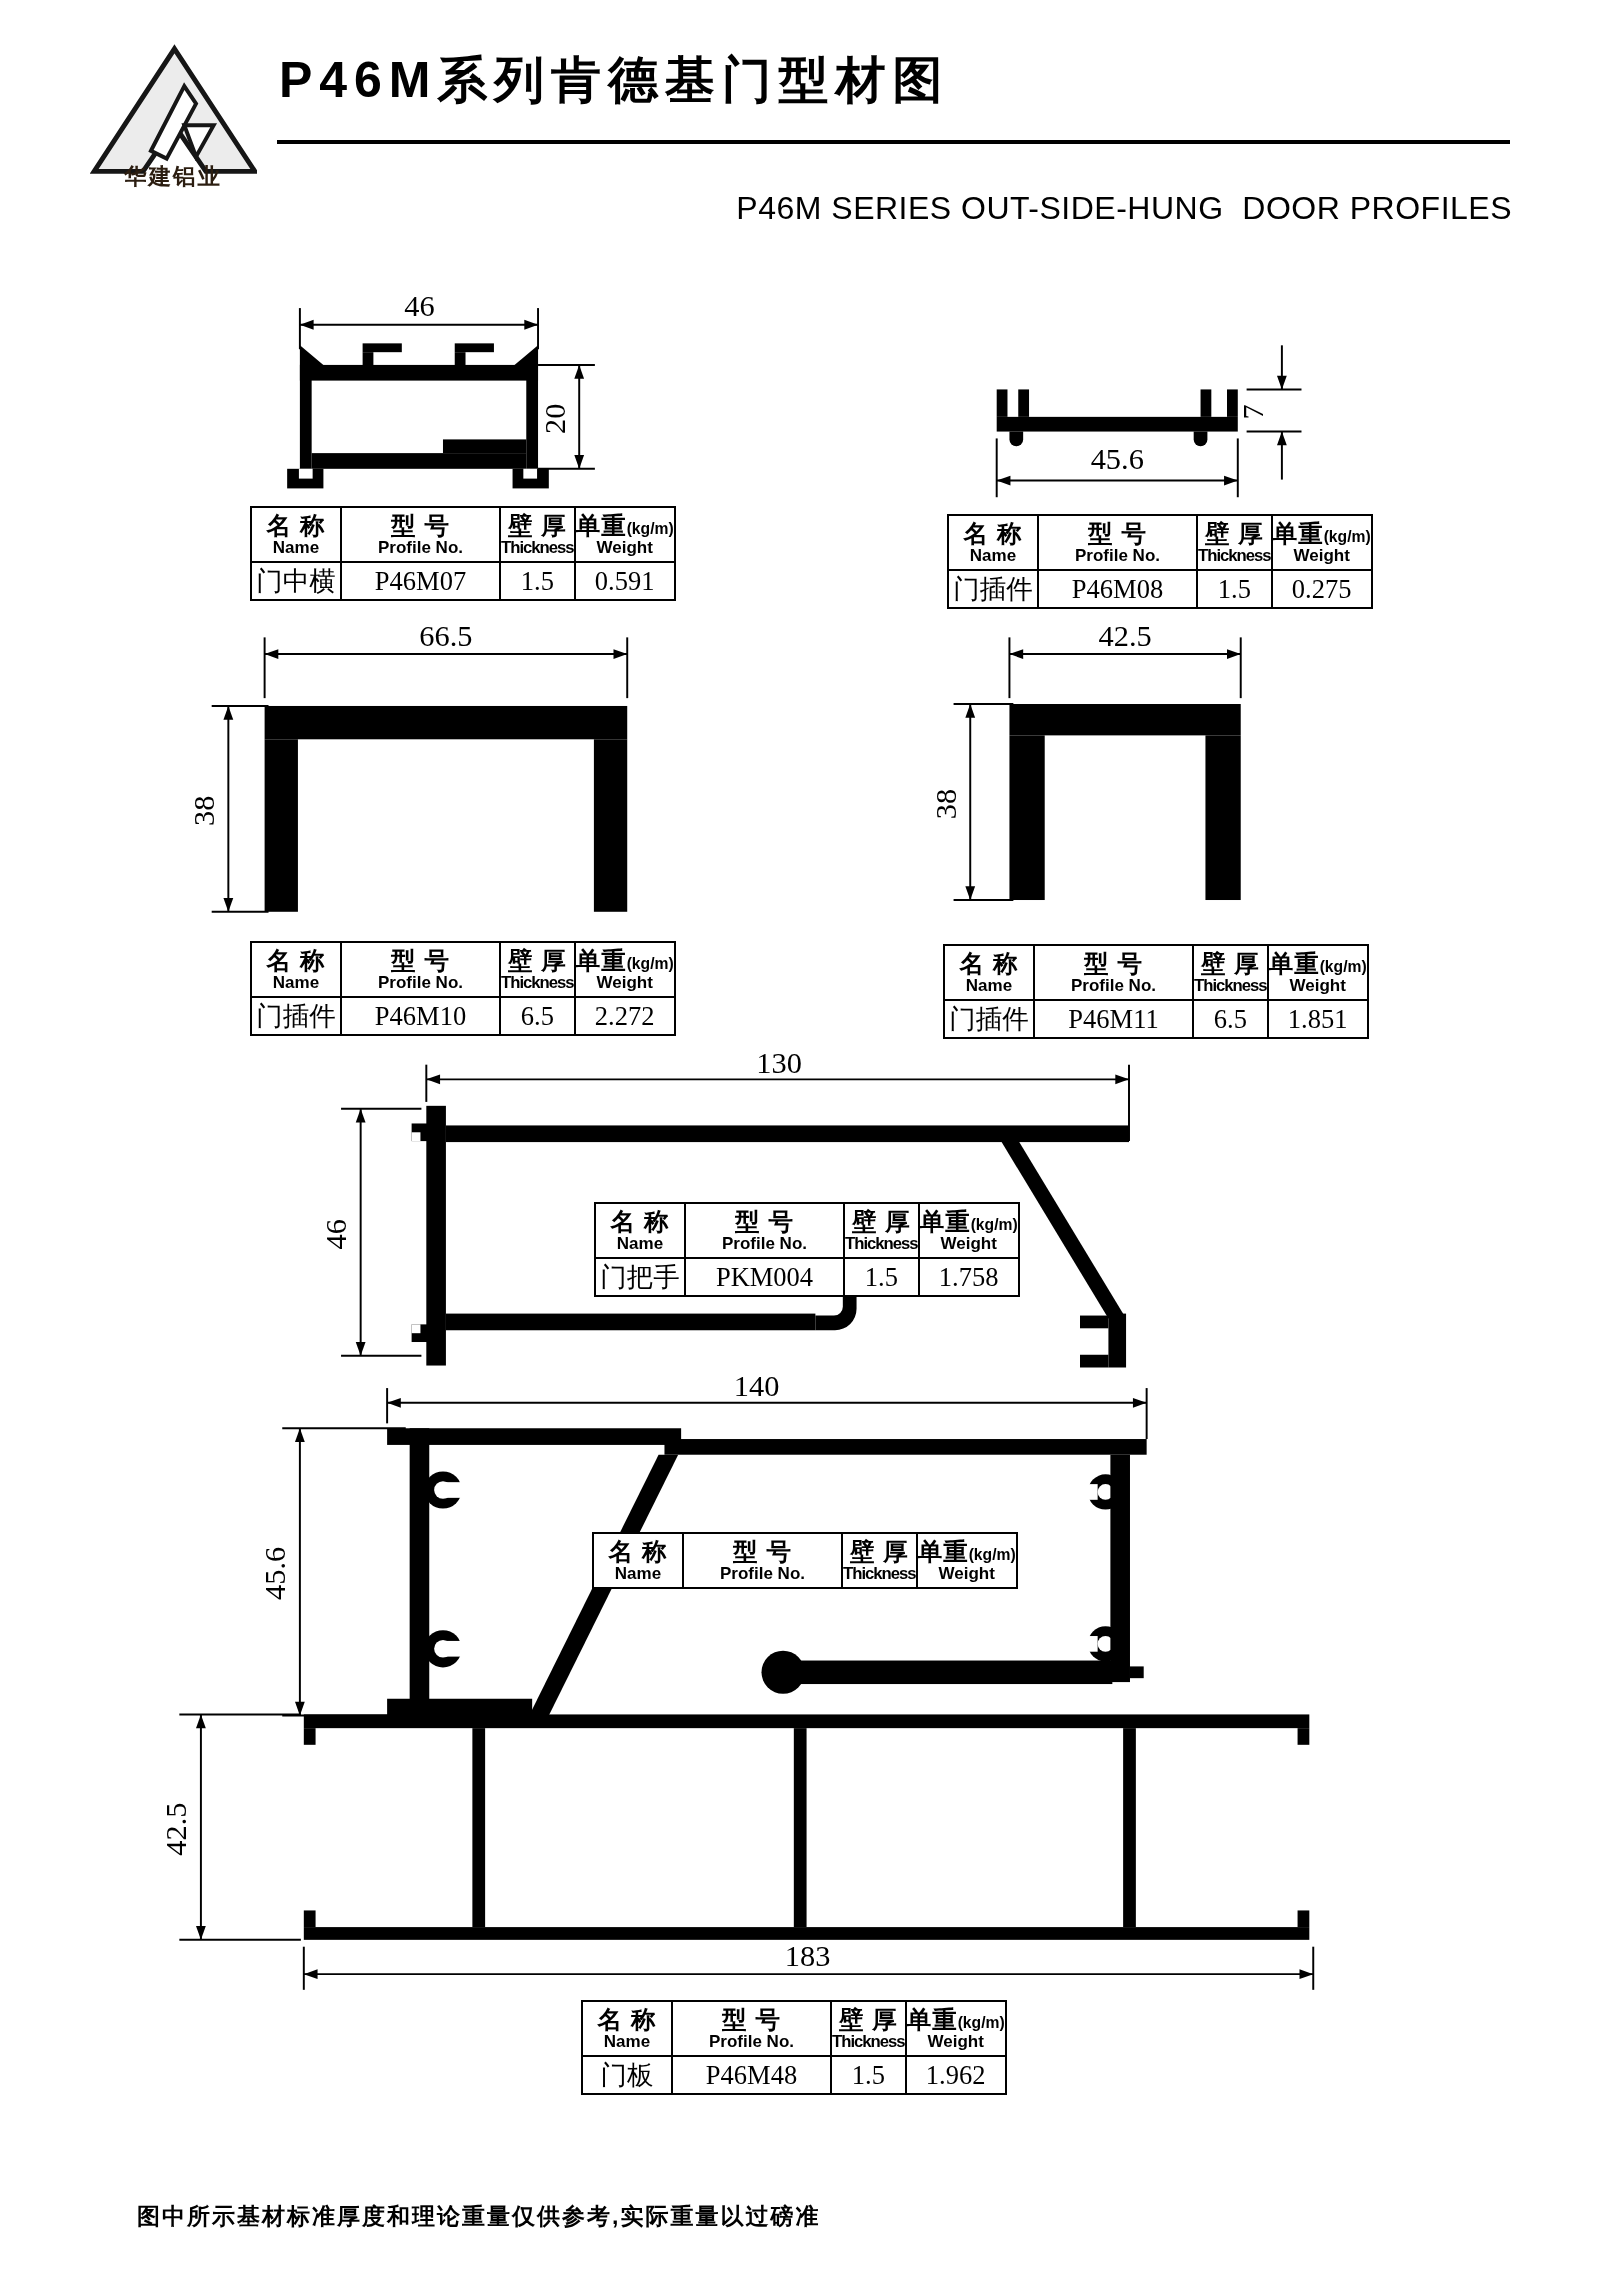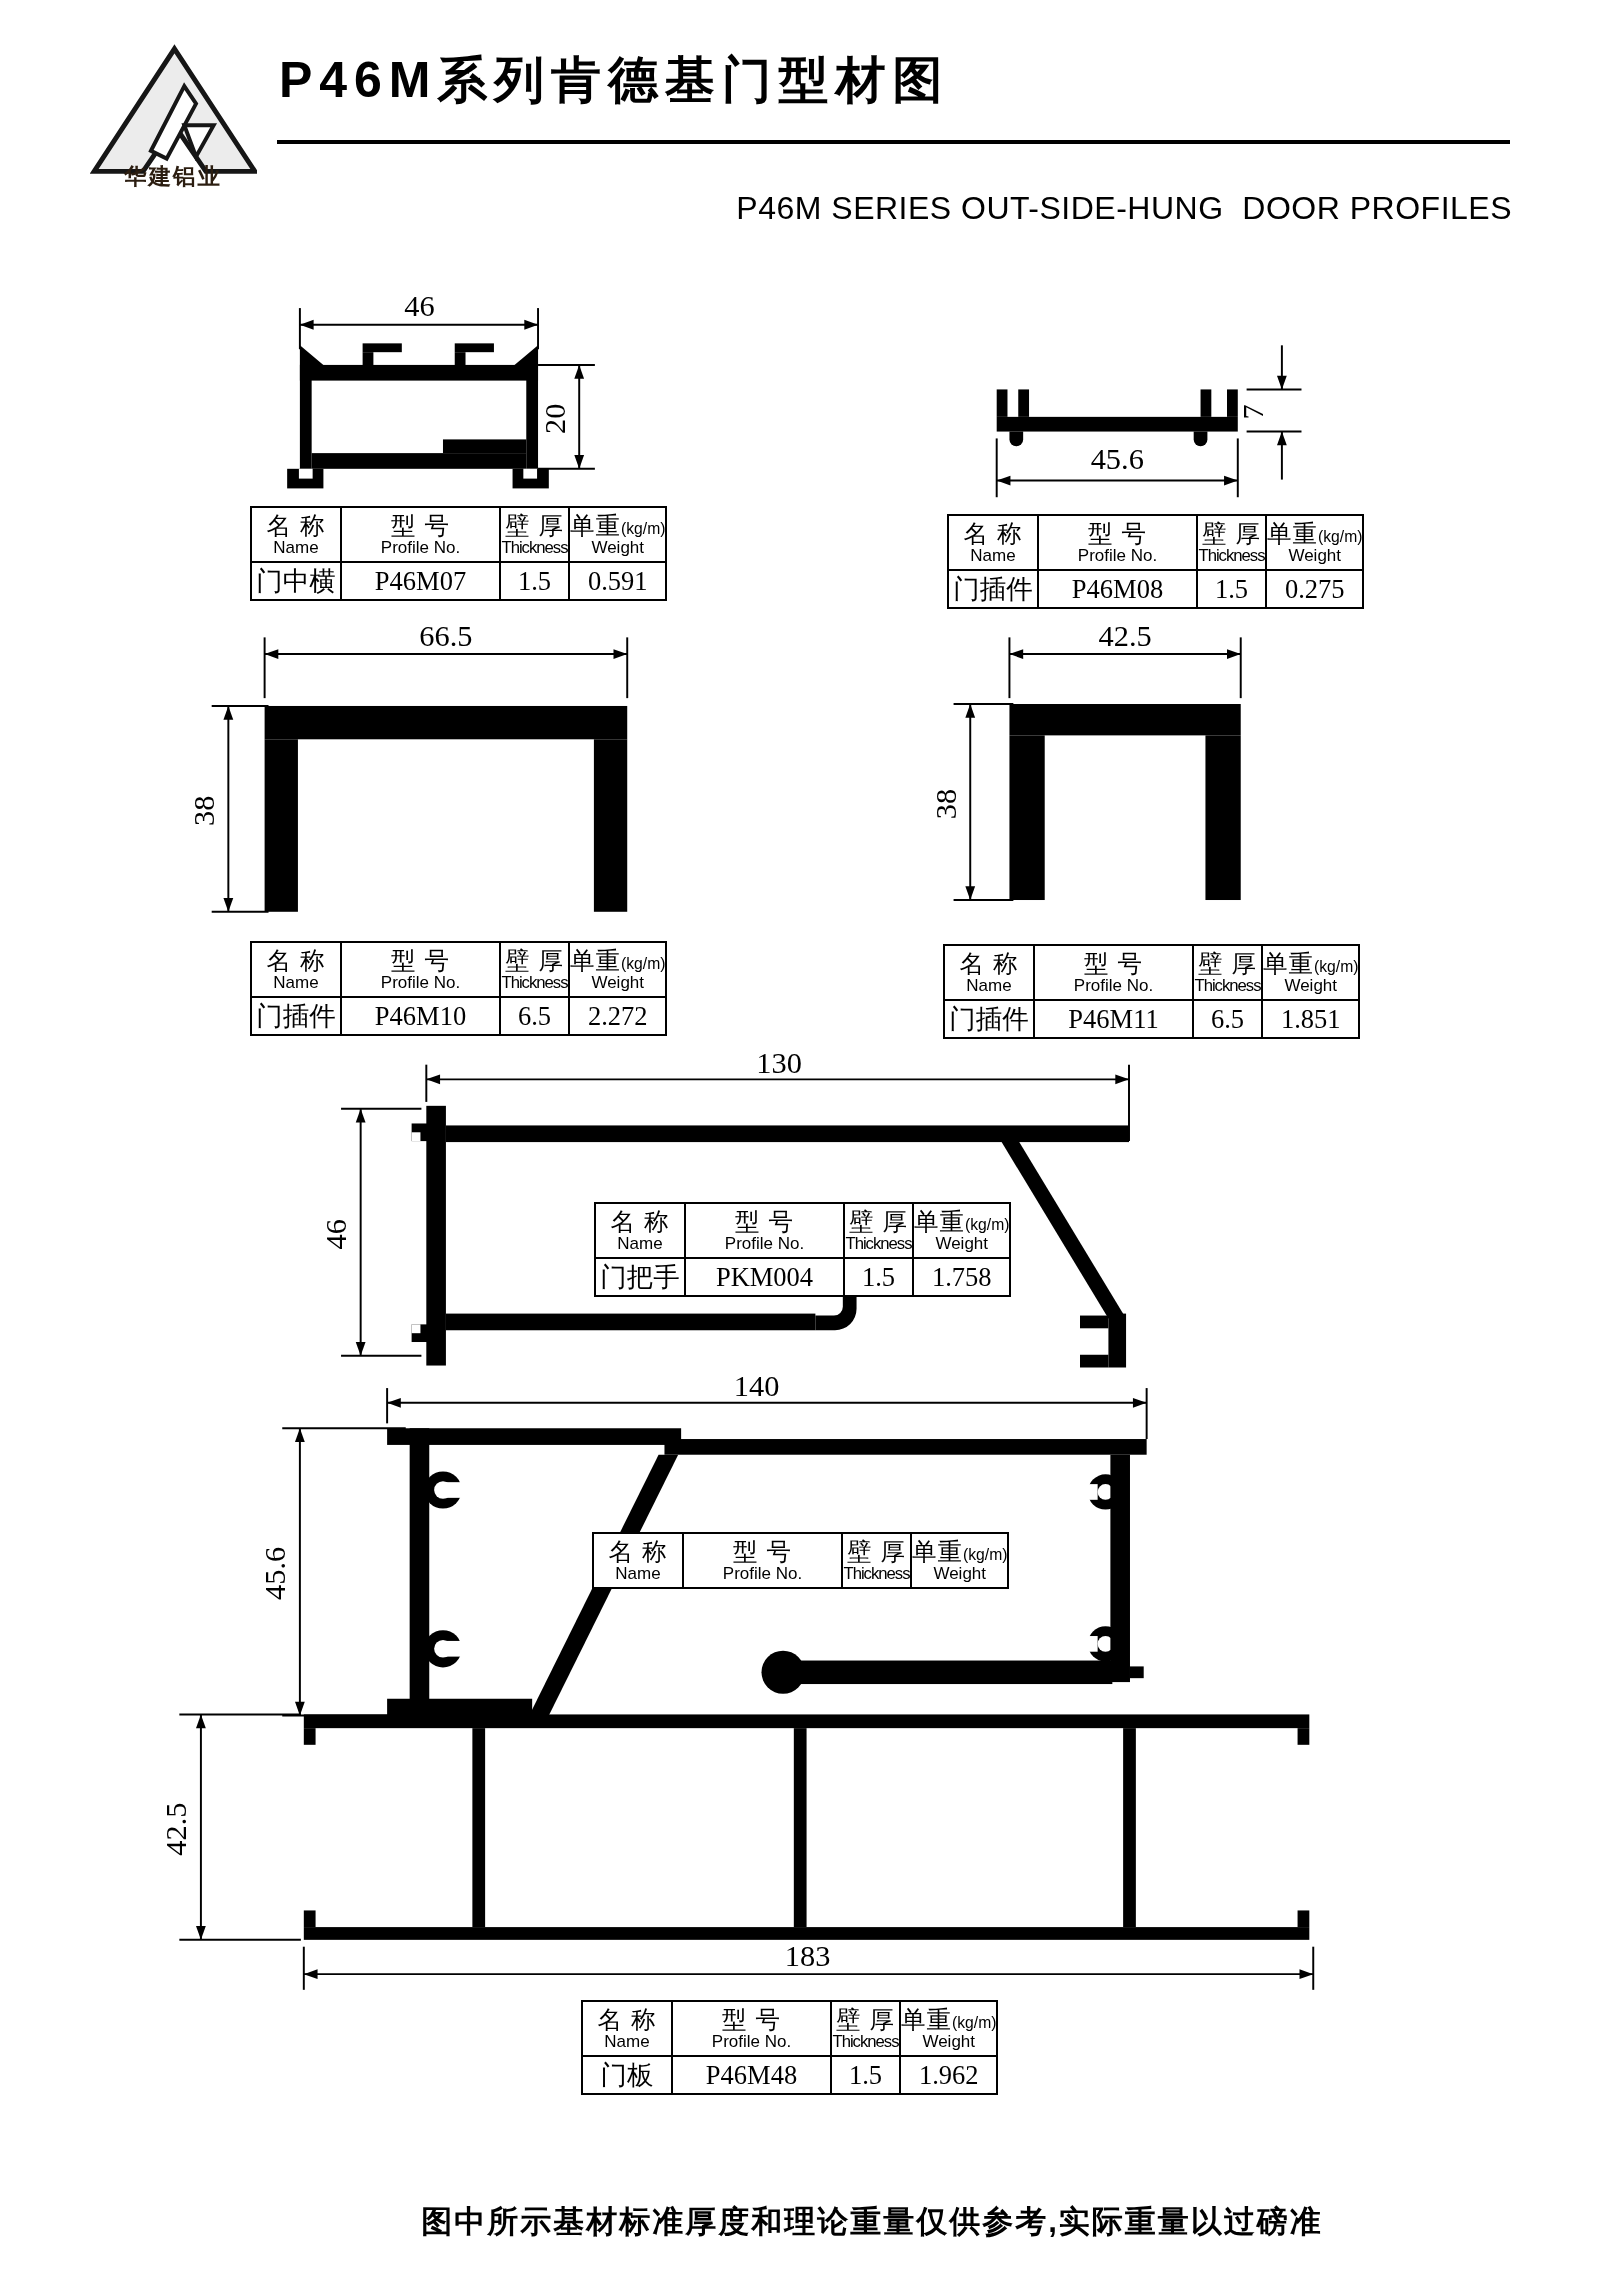--- a/index.html
+++ b/index.html
@@ -10,33 +10,33 @@
   .logo-text{position:absolute;left:82px;top:161px;width:182px;text-align:center;
              font-size:22.5px;font-weight:bold;color:#2b1d10;letter-spacing:2px;}
   .title{position:absolute;left:279px;top:47px;font-size:50px;font-weight:bold;
          letter-spacing:6.9px;white-space:pre;}
   .title-rule{position:absolute;left:277px;top:140px;width:1233px;height:3.9px;background:#000;}
   .subtitle{position:absolute;right:108px;top:149px;font-size:32px;white-space:pre;
             letter-spacing:0.5px;margin-top:41px;}
   
   table.spec{position:absolute;border-collapse:collapse;background:#fff;table-layout:fixed;}
   table.spec td{border:2.9px solid #000;text-align:center;vertical-align:middle;padding:0;overflow:hidden;}
-  tr.hdr td{height:53px;}
+  tr.hdr td{height:53px;font-weight:bold;}
   tr.dat td{height:30px;font-size:26.5px;border-radius:6px;}
   .cn{font-size:24.5px;letter-spacing:1px;line-height:1.05;white-space:pre;}
   .en{font-size:17px;line-height:1.0;margin-top:1px;}
   .en-tight{font-size:16.7px;letter-spacing:-1px;}
   .unit{font-size:15.7px;letter-spacing:0;}
   .ser{font-family:"Liberation Serif",serif;}
   
   svg.linework{position:absolute;left:0;top:0;}
   svg .dimtxt{font-family:"Liberation Serif",serif;font-size:31px;fill:#000;}
   
-  .footer{position:absolute;left:137px;top:2201px;width:1470px;text-align:center;
-          font-size:31px;font-weight:600;letter-spacing:2px;}
+  .footer{position:absolute;left:137px;top:2201px;width:1470px;text-align:left;
+          font-size:23px;font-weight:600;letter-spacing:2px;}
 </style>
 </head>
 <body>
 
 <div class="page">
 
   <svg class="logo" viewBox="0 0 170 150">
     <path d="M86,8 L168,133 L118,133 L86,86 L54,133 L4,133 Z" fill="#ececec" stroke="#161616" stroke-width="5"></path>
     <path d="M62,112 L96,46 L108,64 L78,120 Z" fill="#fff" stroke="#161616" stroke-width="4"></path>
     <path d="M96,86 L126,86 L108,118 Z" fill="#fff" stroke="#161616" stroke-width="4"></path>

